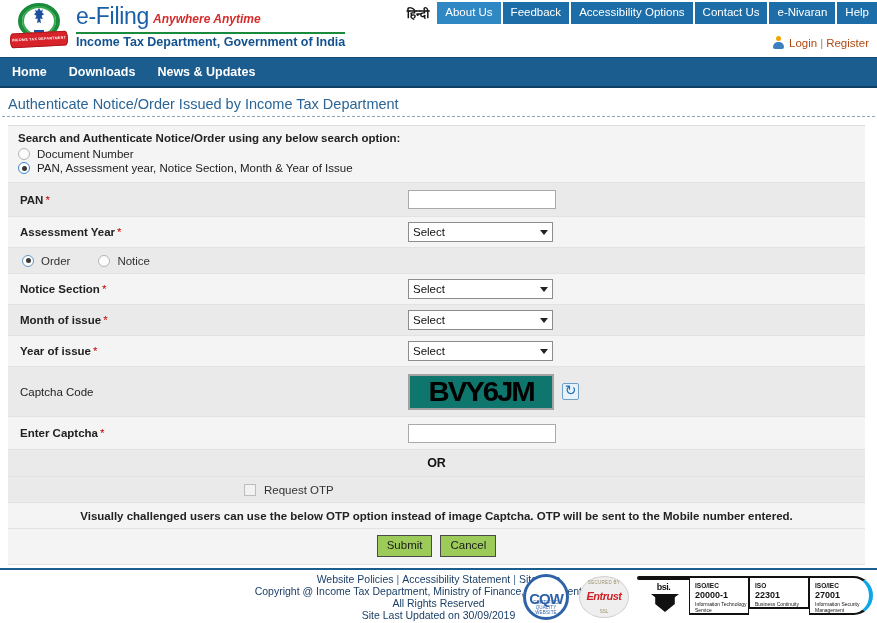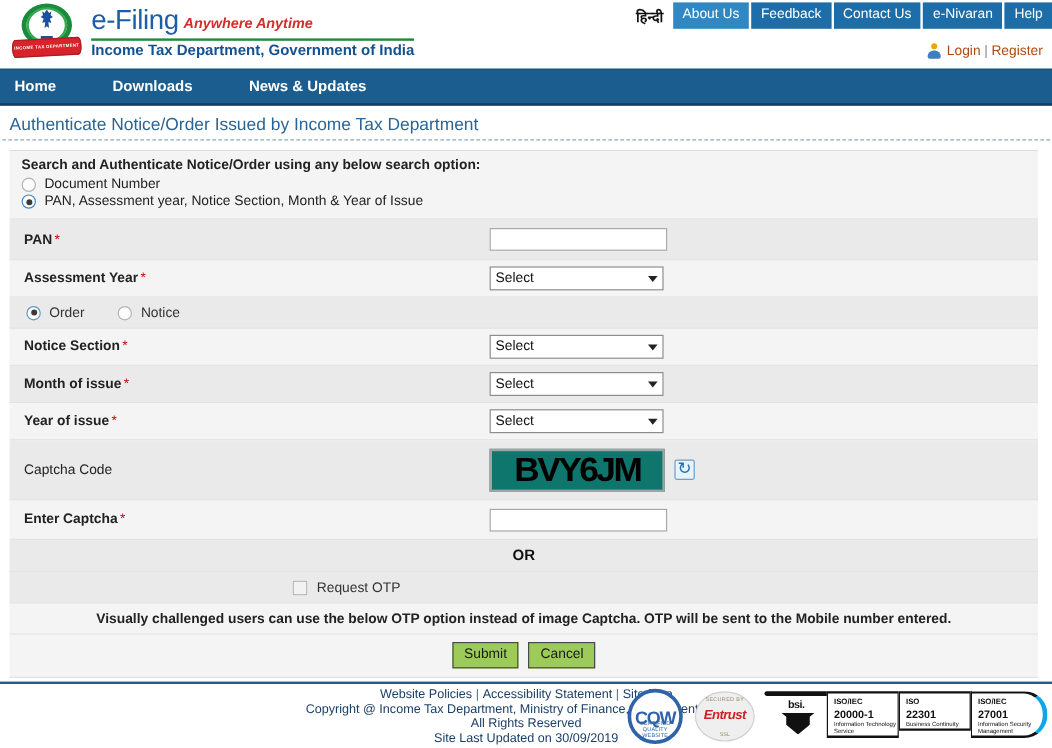--- a/index.html
+++ b/index.html
@@ -169,21 +169,20 @@
 
   
   .mainnav {
     height: 28px;
     background: #1b5d8e;
     border-top: 1px solid #134b74;
     border-bottom: 2px solid #0f3f63;
     display: flex;
     align-items: center;
     padding-left: 12px;
-    gap: 25px;
   }
   .mainnav-item {
     color: #ffffff;
     font-size: 12.5px;
     font-weight: bold;
     margin-right: 22px;
     cursor: pointer;
     white-space: nowrap;
   }
 
@@ -638,20 +637,21 @@
         <span class="efiling">e-Filing</span><span class="tagline">Anywhere Anytime</span>
       </div>
       <div class="line2">Income Tax Department, Government of India</div>
     </div>
   </div>
 
   <div class="topnav">
     <div class="hindi">हिन्दी</div>
     <div class="topnav-item active">About Us</div>
     <div class="topnav-item">Feedback</div>
+    <div class="topnav-item">Accessibility Options</div>
     <div class="topnav-item">Contact Us</div>
     <div class="topnav-item">e-Nivaran</div>
     <div class="topnav-item">Help</div>
   </div>
 
   <div class="loginbar">
     <div class="user-icon">
       <div class="head"></div>
         <div class="body"></div>
     </div>

